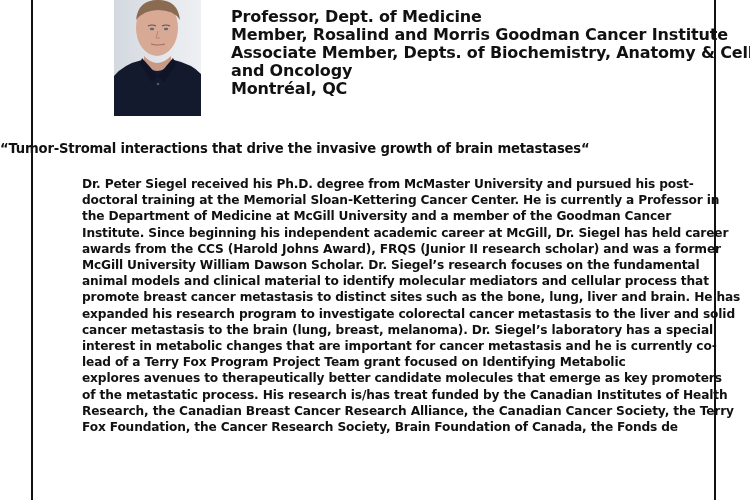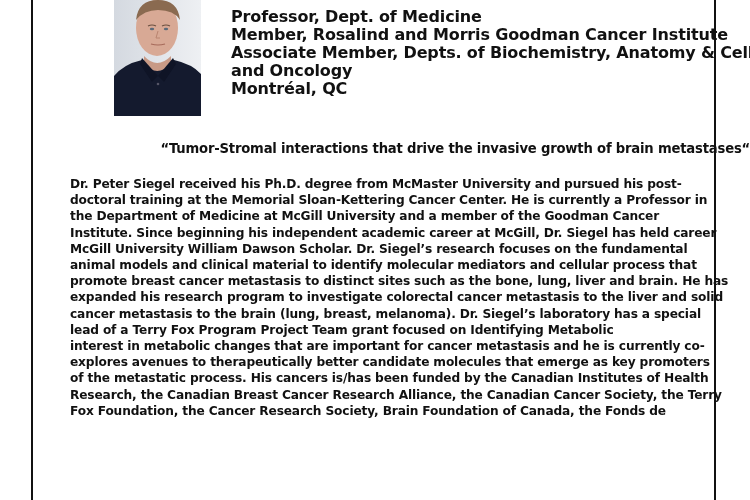--- a/index.html
+++ b/index.html
@@ -21,29 +21,29 @@
   }
   .photo svg { display: block; }
   .affil {
     position: absolute; left: 231px; top: 8px;
     font-size: 16px; font-weight: bold; line-height: 18px;
     letter-spacing: -0.15px;
   }
   .affil div { white-space: nowrap; }
   .title {
     position: absolute; left: 0; width: 750px; top: 141px;
-    text-align: right; font-size: 13.2px; font-weight: bold;
+    text-align: left; font-size: 13.2px; font-weight: bold;
     letter-spacing: -0.2px; white-space: nowrap;
   }
   .bio {
     position: absolute; left: 70px; top: 176px; width: 620px;
     font-size: 12.2px; font-weight: bold; line-height: 16.2px;
     letter-spacing: -0.15px;
   }
-  .bio div { white-space: nowrap; }
+  .bio div { white-space: nowrap; margin-left: 12px; }
 </style>
 </head>
 <body>
 
 <div class="page"></div>
 
 <div class="photo">
   <svg width="87" height="118" viewBox="0 0 87 118">
     <defs>
       <linearGradient id="bg" x1="0" y1="0" x2="1" y2="0">
@@ -76,24 +76,25 @@
   <div>Montréal, QC</div>
 </div>
 
 <div class="title">“Tumor-Stromal interactions that drive the invasive growth of brain metastases“</div>
 
 <div class="bio">
   <div>Dr. Peter Siegel received his Ph.D. degree from McMaster University and pursued his post-</div>
   <div>doctoral training at the Memorial Sloan-Kettering Cancer Center. He is currently a Professor in</div>
   <div>the Department of Medicine at McGill University and a member of the Goodman Cancer</div>
   <div>Institute. Since beginning his independent academic career at McGill, Dr. Siegel has held career</div>
+  <div>awards from the CCS (Harold Johns Award), FRQS (Junior II research scholar) and was a former</div>
   <div>McGill University William Dawson Scholar. Dr. Siegel’s research focuses on the fundamental</div>
   <div>animal models and clinical material to identify molecular mediators and cellular process that</div>
   <div>promote breast cancer metastasis to distinct sites such as the bone, lung, liver and brain. He has</div>
   <div>expanded his research program to investigate colorectal cancer metastasis to the liver and solid</div>
   <div>cancer metastasis to the brain (lung, breast, melanoma). Dr. Siegel’s laboratory has a special</div>
+  <div>interest in metabolic changes that are important for cancer metastasis and he is currently co-</div>
   <div>lead of a Terry Fox Program Project Team grant focused on Identifying Metabolic</div>
-  <div>interest in metabolic changes that are important for cancer metastasis and he is currently co-</div>
   <div>explores avenues to therapeutically better candidate molecules that emerge as key promoters</div>
-  <div>of the metastatic process. His cancers is/has been funded by the Canadian Institutes of Health</div>
+  <div>of the metastatic process. His research is/has treat funded by the Canadian Institutes of Health</div>
   <div>Research, the Canadian Breast Cancer Research Alliance, the Canadian Cancer Society, the Terry</div>
   <div>Fox Foundation, the Cancer Research Society, Brain Foundation of Canada, the Fonds de</div>
 </div>
 
 </body></html>

